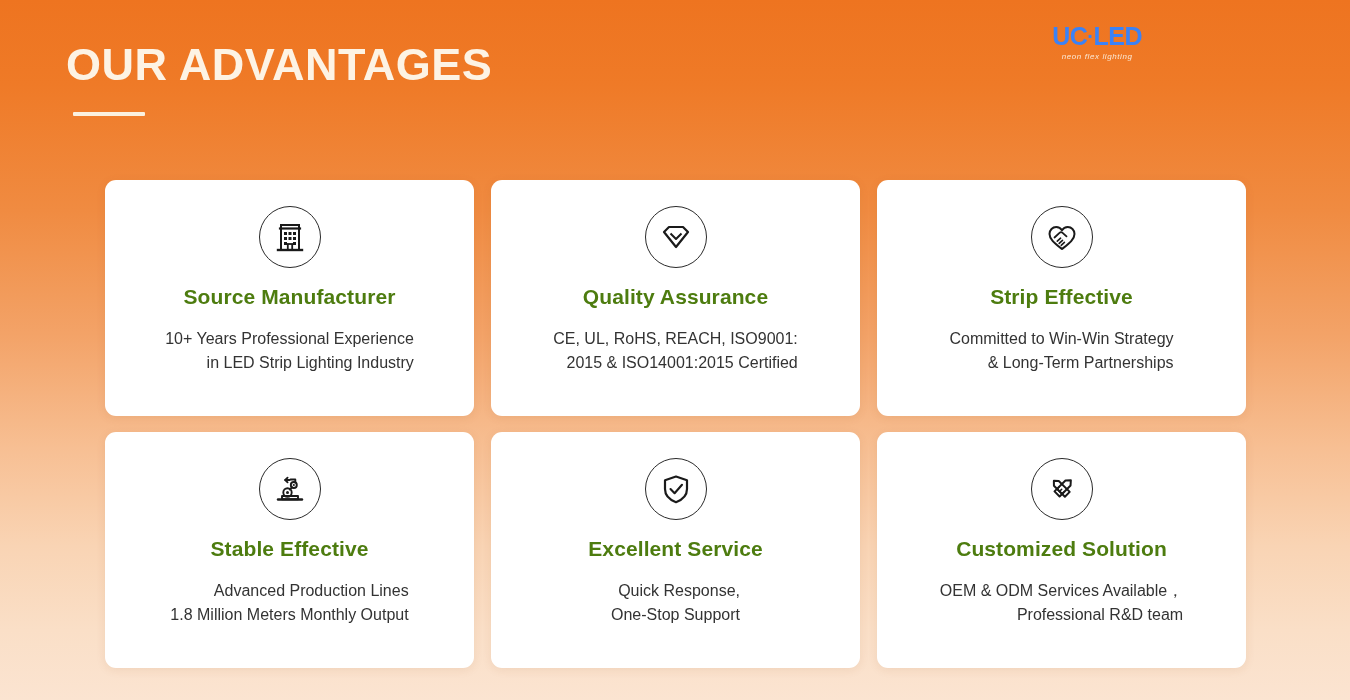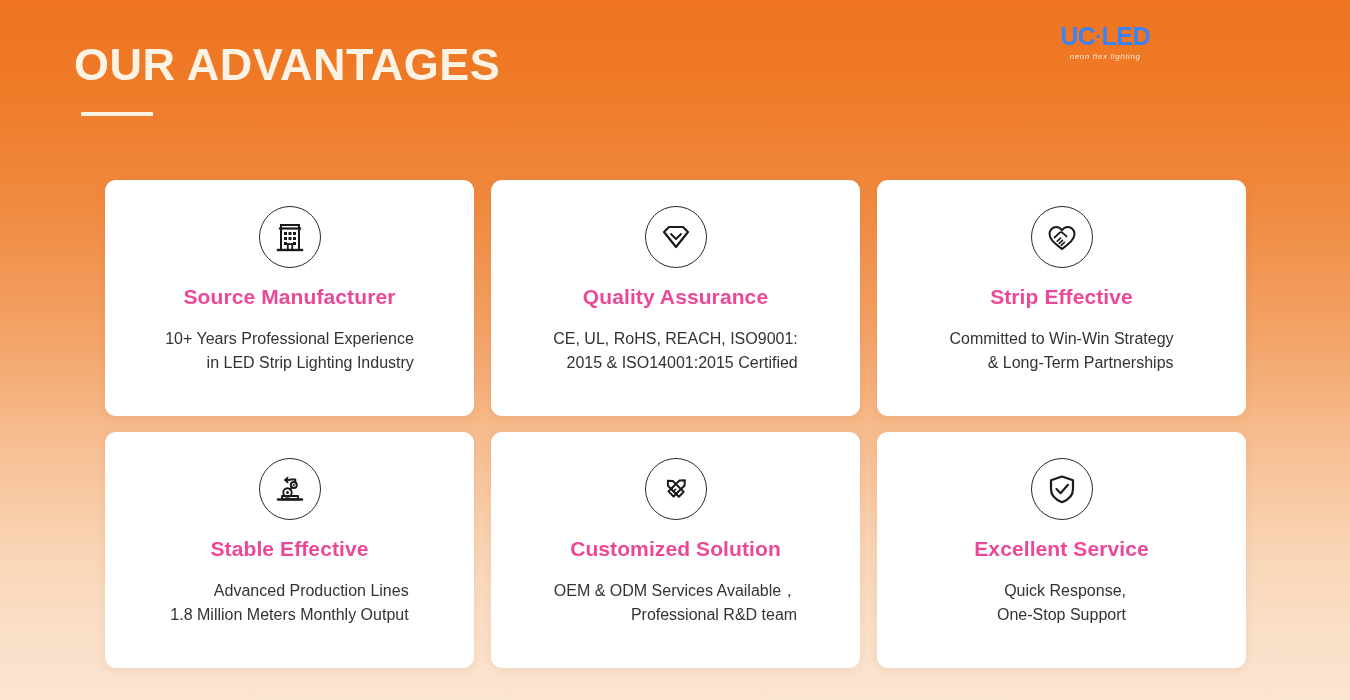--- a/index.html
+++ b/index.html
@@ -13,21 +13,21 @@
         #f3a368 48%,
         #f7bf93 64%,
         #f9d4b4 78%,
         #fadfc7 90%,
         #fbe4d1 100%);
     overflow:hidden;
     position:relative;
   }
 
   
-  .header { position:absolute; left:16px; top:0; width:1166px; height:170px; }
+  .header { position:absolute; left:8px; top:0; width:1166px; height:170px; }
 
   .page-title {
     position:absolute;
     left:58px; top:42px;
     font-size:45px;
     font-weight:bold;
     letter-spacing:0.5px;
     color:#fdf3e4;
     line-height:1;
   }
@@ -88,21 +88,21 @@
     display:flex;
     align-items:center;
     justify-content:center;
     margin-bottom:17px;
   }
   .icon-circle svg { display:block; }
 
   .card-title {
     font-size:21px;
     font-weight:bold;
-    color:#ec4899;
+    color:#4d7c0f;
     line-height:1.15;
     text-align:left;
     margin-bottom:18px;
     letter-spacing:0.1px;
   }
   .card-desc {
     font-size:16px;
     color:#333333;
     line-height:1.52;
     text-align:right;
@@ -189,43 +189,43 @@
         <path d="M14.2 10 L18.6 10" stroke-width="1.8"></path>
       </svg>
     </div>
     <div class="card-title">Stable Effective</div>
     <div class="card-desc">Advanced Production Lines
 1.8 Million Meters Monthly Output</div>
   </div>
 
   <div class="card">
     <div class="icon-circle">
+      <svg width="36" height="36" viewBox="0 0 36 36" fill="none" stroke="#1a1a1a" stroke-width="2.2" stroke-linejoin="round" stroke-linecap="round">
+        <path d="M18 5.5 L29 9.2 V18 C29 24.2 24.3 28.8 18 31.2 C11.7 28.8 7 24.2 7 18 V9.2 Z"></path>
+        <path d="M12.5 18 L16.6 22.2 L24 13.8" stroke-width="2.1"></path>
+      </svg>
+    </div>
+    <div class="card-title">Excellent Service</div>
+    <div class="card-desc">Quick Response,
+One-Stop Support</div>
+  </div>
+
+  <div class="card">
+    <div class="icon-circle">
       <svg width="38" height="38" viewBox="0 0 38 38" fill="none" stroke="#1a1a1a" stroke-width="2" stroke-linejoin="round" stroke-linecap="round">
         <g transform="rotate(45 19 19)">
           <path d="M19 6.5 L22.6 10.5 V26 H15.4 V10.5 Z"></path>
           <line x1="15.4" y1="22.5" x2="22.6" y2="22.5" stroke-width="1.6"></line>
         </g>
         <g transform="rotate(-45 19 19)">
           <path d="M19 7.5 L22.4 11 V26.5 H15.6 V11 Z"></path>
           <line x1="15.6" y1="15.5" x2="18.6" y2="15.5" stroke-width="1.5"></line>
           <line x1="15.6" y1="19" x2="18.6" y2="19" stroke-width="1.5"></line>
           <line x1="15.6" y1="22.5" x2="18.6" y2="22.5" stroke-width="1.5"></line>
         </g>
       </svg>
     </div>
     <div class="card-title">Customized Solution</div>
     <div class="card-desc">OEM &amp; ODM Services Available，
 Professional R&amp;D team</div>
   </div>
 
-  <div class="card">
-    <div class="icon-circle">
-      <svg width="36" height="36" viewBox="0 0 36 36" fill="none" stroke="#1a1a1a" stroke-width="2.2" stroke-linejoin="round" stroke-linecap="round">
-        <path d="M18 5.5 L29 9.2 V18 C29 24.2 24.3 28.8 18 31.2 C11.7 28.8 7 24.2 7 18 V9.2 Z"></path>
-        <path d="M12.5 18 L16.6 22.2 L24 13.8" stroke-width="2.1"></path>
-      </svg>
-    </div>
-    <div class="card-title">Excellent Service</div>
-    <div class="card-desc">Quick Response,
-One-Stop Support</div>
-  </div>
-
 </div>
 
 </body></html>

